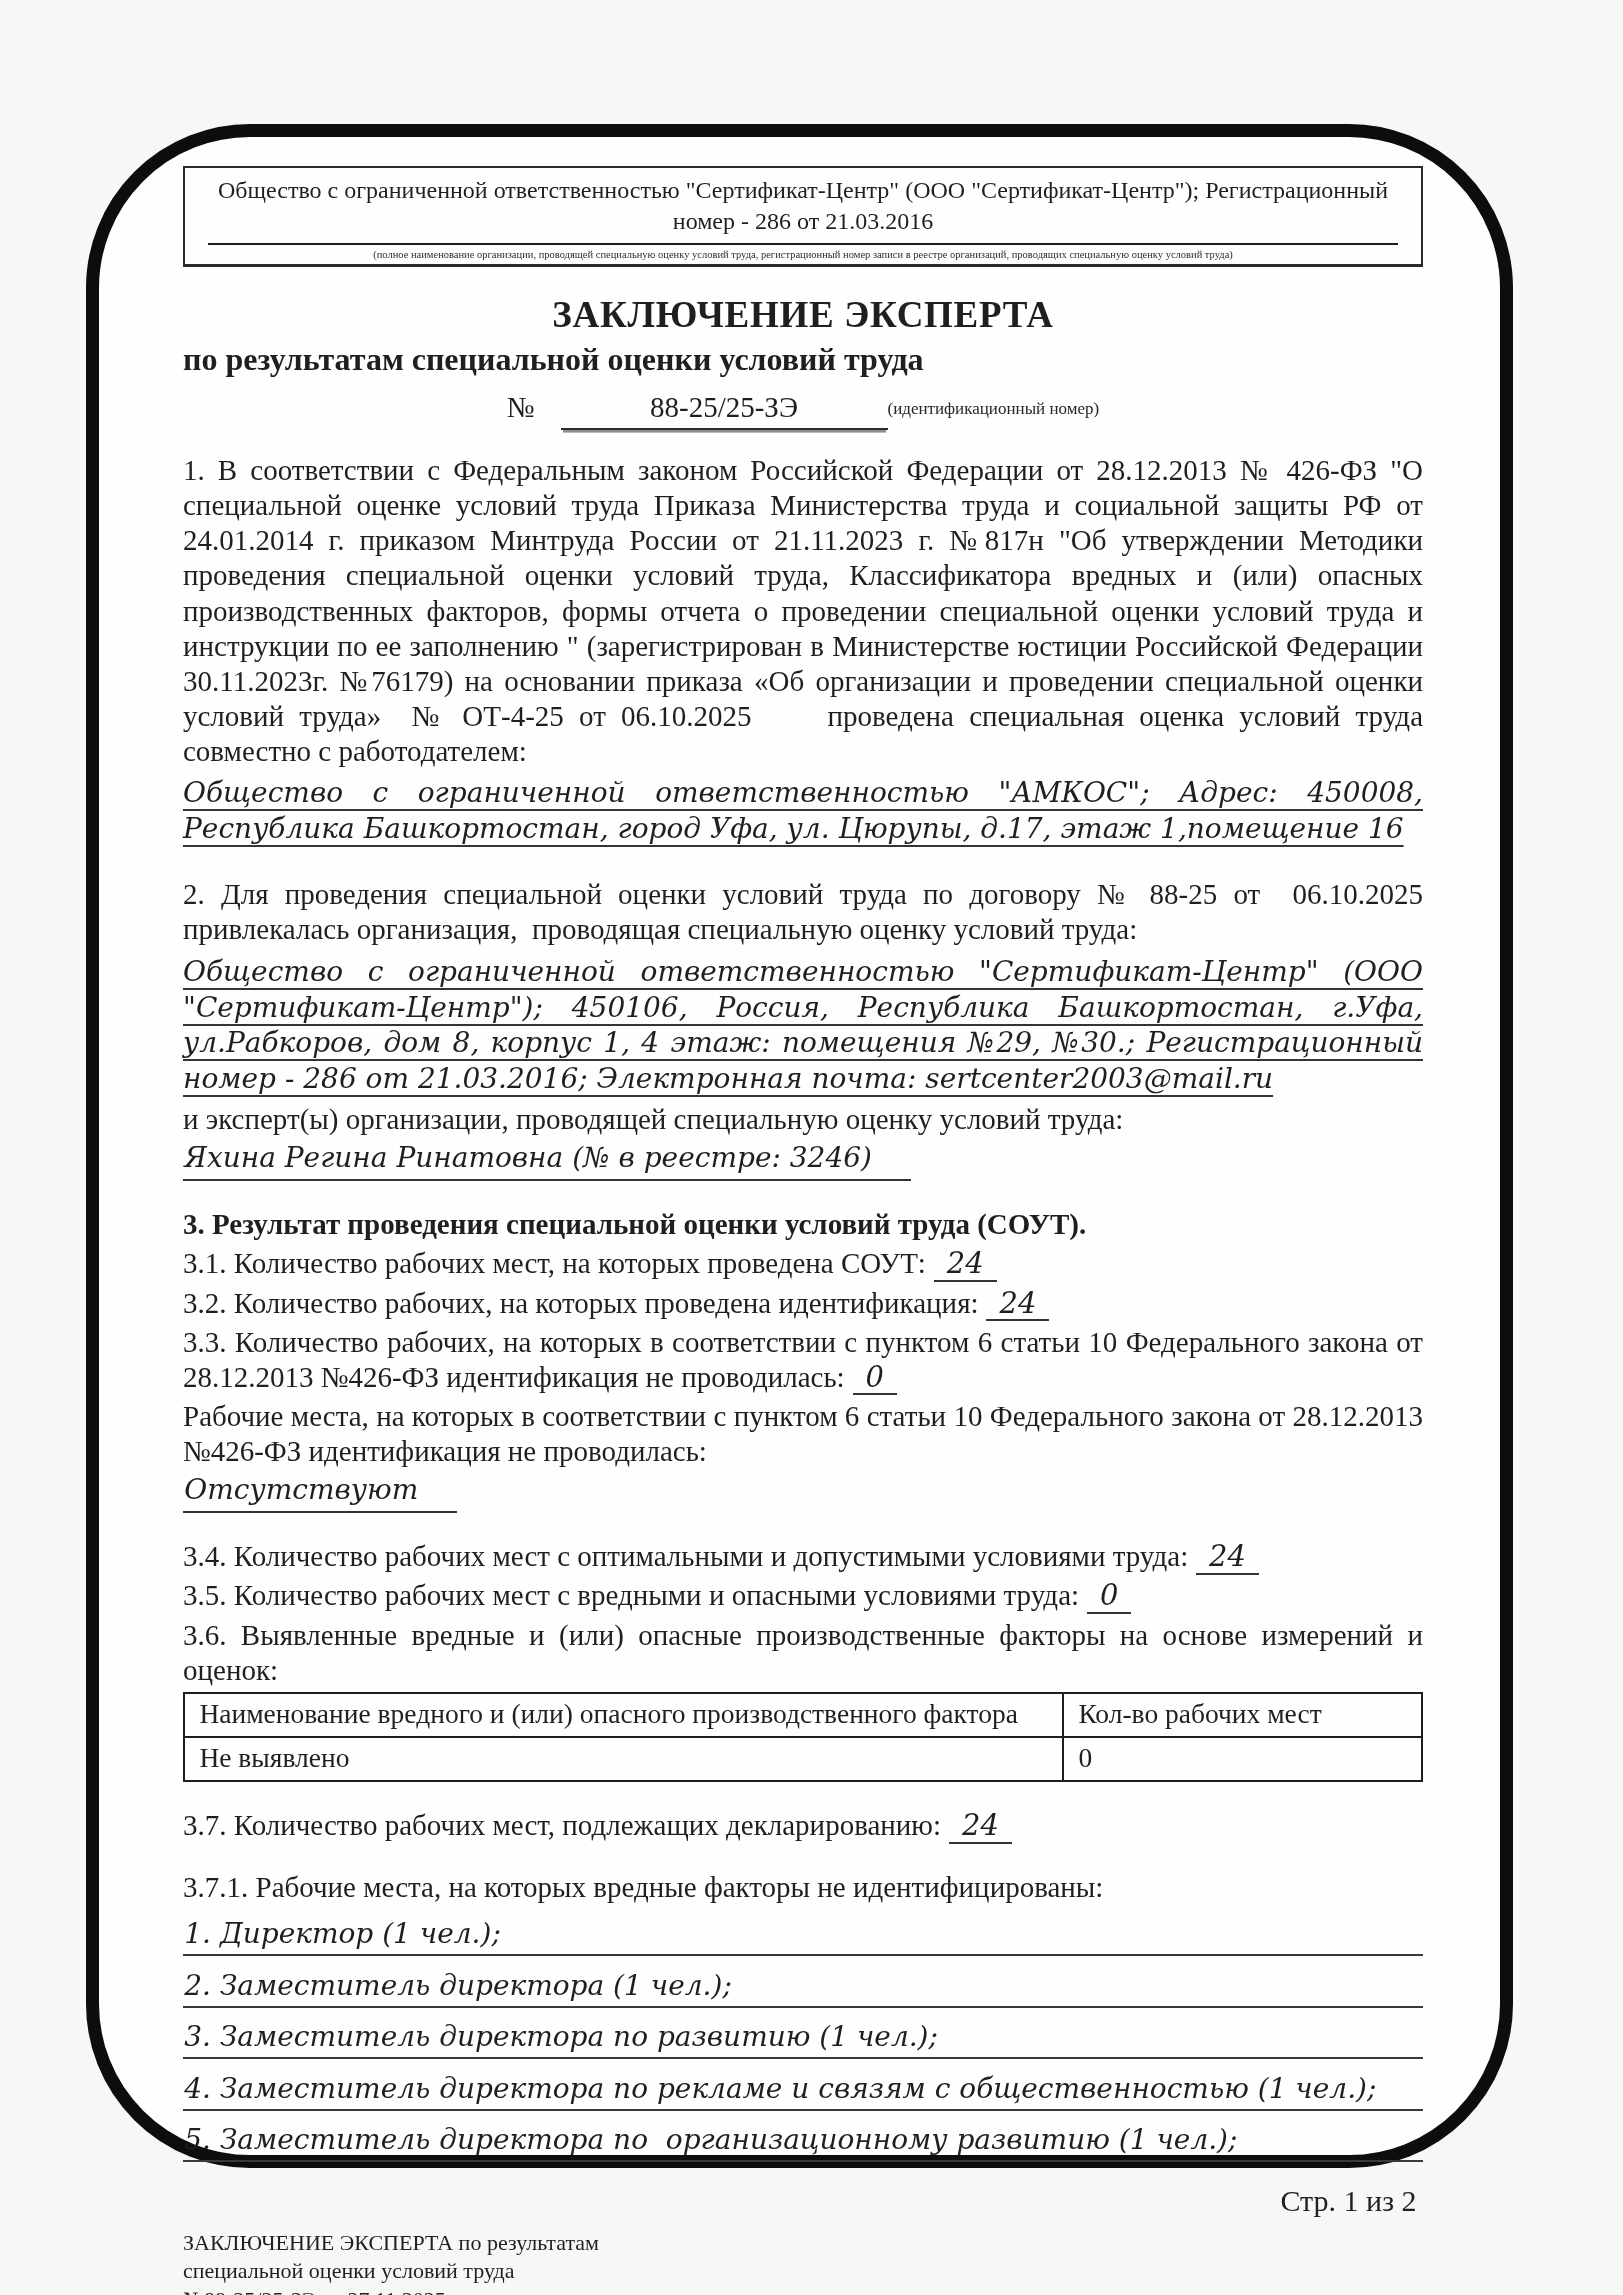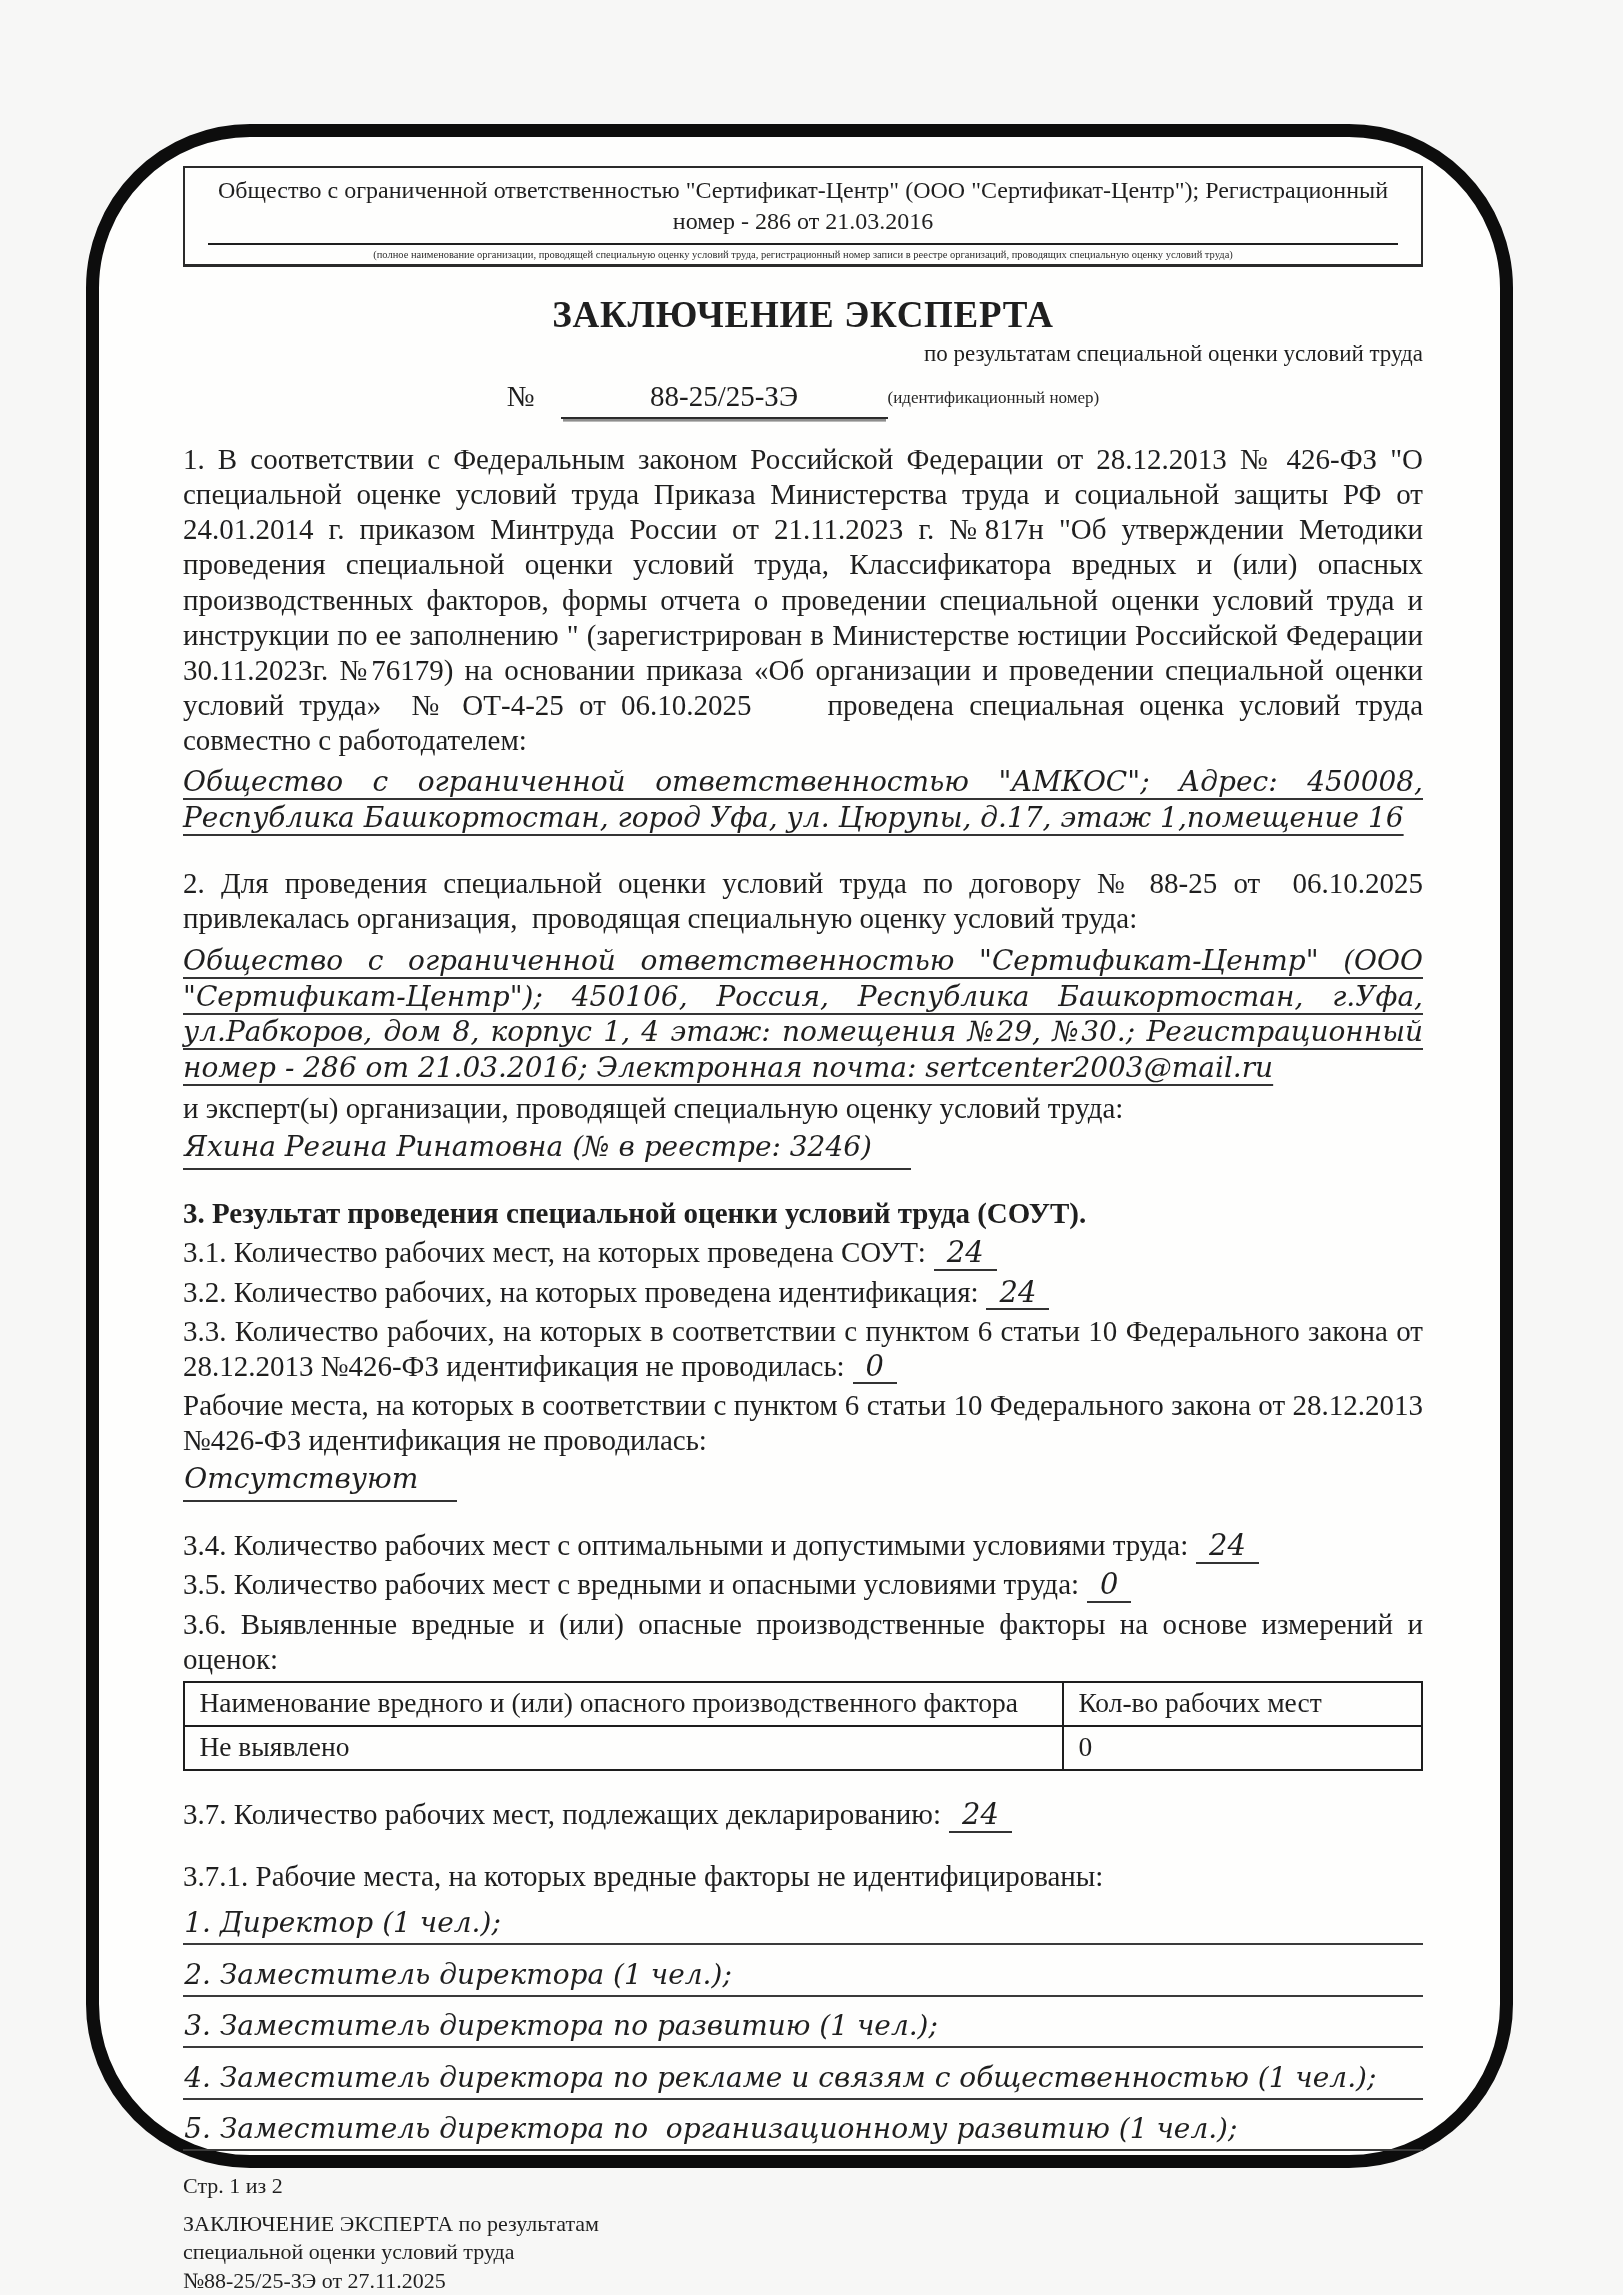--- a/index.html
+++ b/index.html
@@ -32,21 +32,21 @@
     border-bottom-width: 3.3px;
     padding: 6.5px 18.3px 3.9px;
     text-align: center;
   }
   .org-name { font-size: 24px; line-height: 1.3; }
   .org-rule { border: 0; border-top: 2.6px solid #1e1e1e; margin: 6.5px 5.2px 3.3px; }
   .org-caption { font-size: 10.5px; color: #2e2e2e; }
 
   
   .doc-title { margin: 26px 0 0; text-align: center; font-size: 37px; font-weight: bold; letter-spacing: 0.7px; }
-  .doc-subtitle { margin: 5.2px 0 0; text-align: right; font-size: 23px; font-weight: normal; }
+  .doc-subtitle { margin: 5.2px 0 0; text-align: left; font-size: 32px; font-weight: bold; }
 
   .num-row { display: flex; justify-content: center; align-items: flex-start; gap: 26px; margin-top: 13px; font-size: 29px; }
   .blank { display: flex; flex-direction: row; }
   .blank-line {
     border-bottom: 2.6px solid #2b2b2b;
     box-shadow: 0 4.6px 0 -2px rgba(50,50,50,.55);
     padding: 0 26px 3.9px;
     text-align: center;
     white-space: nowrap;
   }
@@ -117,21 +117,21 @@
     font-family: "DejaVu Serif", serif;
     font-style: italic;
     font-size: 28px;
     border-bottom: 2px solid #3a3a3a;
     padding: 4.6px 0 3.9px 1.3px;
     margin-top: 8px;
   }
 
   
   .footer-area { margin-top: 22px; }
-  .page-label { font-size: 22px; padding-right: 6.5px; }
+  .page-label { text-align: right; font-size: 30px; padding-right: 6.5px; }
   .footer-block { margin-top: 10.5px; font-size: 22px; line-height: 1.3; }
 </style>
 </head>
 <body>
 
 <div class="frame">
   <div class="content">
 
     <div class="org-box">
       <div class="org-name">Общество с ограниченной ответственностью "Сертификат-Центр" (ООО "Сертификат-Центр"); Регистрационный номер - 286 от 21.03.2016</div>

